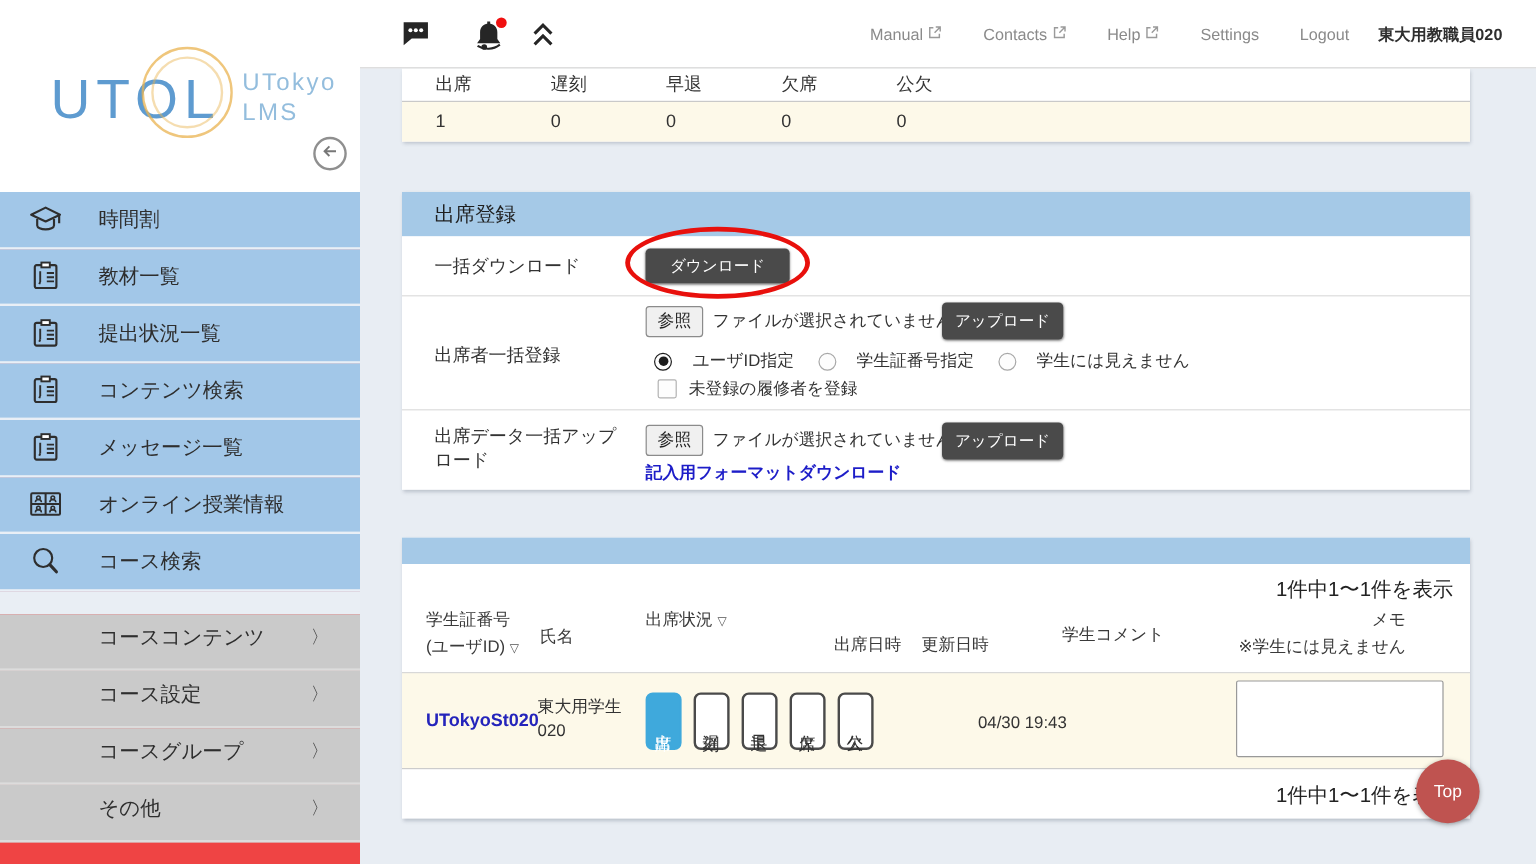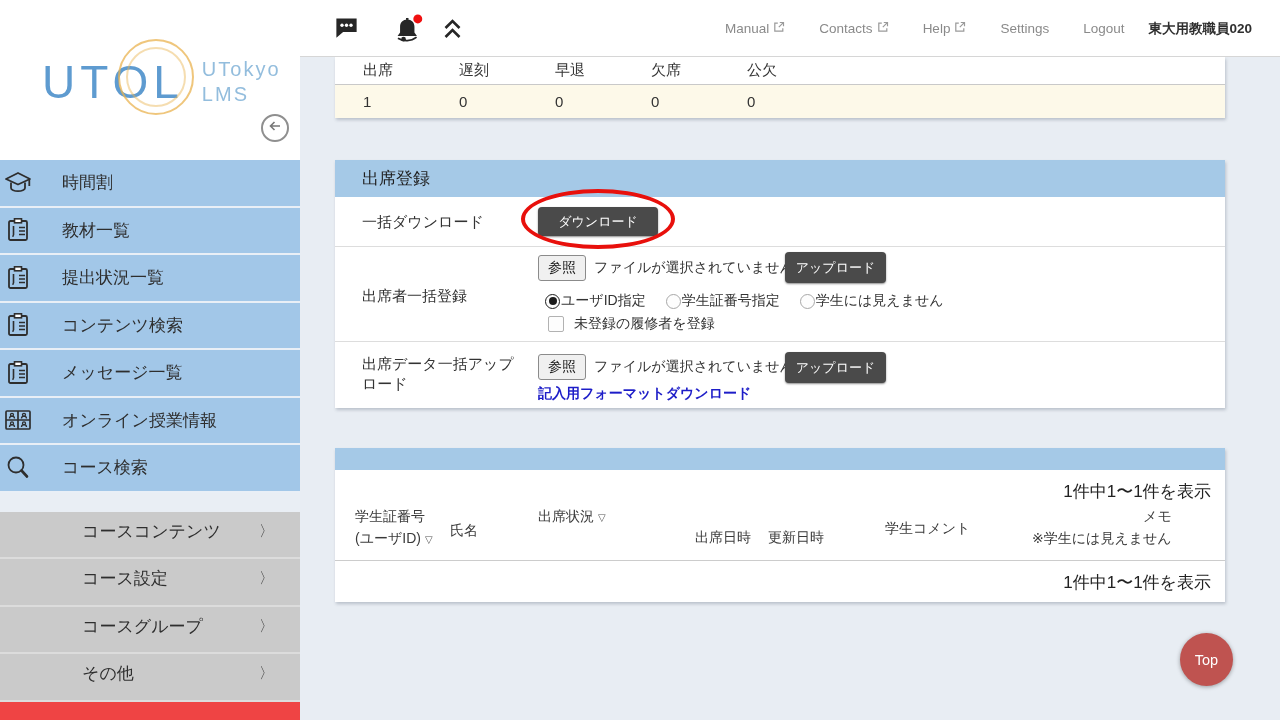--- a/index.html
+++ b/index.html
@@ -9,21 +9,21 @@
   
   .sidebar { position:absolute; left:0; top:0; width:300px; height:720px; background:#ef4444; z-index:10; }
   .logo-area { position:relative; height:160px; background:#fff; }
   .logo-row { position:absolute; left:42px; top:55px; display:flex; align-items:center; }
   .logo-main { font-size:46px; font-weight:300; letter-spacing:5px; color:#5e9bd0; position:relative; }
   .logo-ring { position:absolute; left:76px; top:-16px; width:76px; height:76px; border:2px solid rgba(233,179,80,.75); border-radius:50%; }
   .logo-ring2 { position:absolute; left:84px; top:-8px; width:60px; height:60px; border:2px solid rgba(233,179,80,.45); border-radius:50%; }
   .logo-sub { margin-left:18px; color:#93bddd; font-size:20px; line-height:1.25; letter-spacing:2px; }
   .collapse-btn { position:absolute; right:11px; top:114px; width:28px; height:28px; border-radius:50%; border:2px solid #8f8f8f; background:#fff; display:flex; align-items:center; justify-content:center; cursor:pointer; }
   .menu { position:absolute; top:160px; left:0; width:300px; }
-  .menu-item { display:flex; align-items:center; height:47.5px; background:#a2c7e8; border-bottom:2px solid #e9eff6; cursor:pointer; }
+  .menu-item { display:flex; align-items:center; height:47.5px; background:#a2c7e8; border-bottom:2px solid #e9eff6; padding-left:20px; cursor:pointer; }
   .menu-icon { width:36px; display:flex; align-items:center; justify-content:center; }
   .menu-label { margin-left:26px; font-size:17px; color:#2e2e2e; }
   .menu-gap { height:19px; background:#e9eef4; }
   .group-item { display:flex; align-items:center; justify-content:space-between; height:47.5px; background:#cacaca; border-bottom:2px solid #dcdcdc; padding:0 26px 6px 82px; cursor:pointer; }
   .group-label { font-size:17px; color:#2e2e2e; }
   .group-chevron { font-size:15px; color:#444; }
 
   
   .topbar { position:absolute; left:300px; top:0; width:980px; height:57px; background:#fff; border-bottom:1px solid #d6d6d6; z-index:5; }
   .tb-icon { position:absolute; top:14px; cursor:pointer; }
@@ -55,21 +55,21 @@
   .row3 { height:67px; }
   .f-label { position:absolute; left:27px; font-size:15px; color:#333; }
   .dark-btn { background:#4a4a4a; color:#fff; border:none; border-radius:4px; font-size:13px; box-shadow:0 1px 2px rgba(0,0,0,.45); cursor:pointer; font-family:inherit; }
   .download-btn { position:absolute; left:203px; top:10px; width:120px; height:29px; }
   .annotation-ellipse { position:absolute; left:186px; top:-8px; width:154px; height:60px; border:4px solid #e8100c; border-radius:50%; z-index:3; pointer-events:none; }
   .browse-btn { background:#f0f0f0; border:1px solid #8b8b8b; border-radius:3px; font-size:14px; color:#222; padding:3px 9px; cursor:pointer; font-family:inherit; }
   .file-line { position:absolute; left:203px; display:flex; align-items:center; gap:8px; }
   .file-status { font-size:14px; color:#333; }
   .upload-btn { position:absolute; left:450px; width:101px; height:31px; }
   .radio-line { position:absolute; left:210px; top:45px; display:flex; align-items:center; gap:20px; }
-  .radio-opt { display:flex; align-items:center; gap:1px; font-size:14px; color:#333; cursor:pointer; }
+  .radio-opt { display:flex; align-items:center; gap:17px; font-size:14px; color:#333; cursor:pointer; }
   .radio-circle { width:15px; height:15px; border-radius:50%; border:1px solid #a8a8a8; background:#fdfdfd; position:relative; }
   .radio-circle.checked { border:1.5px solid #1c1c1c; }
   .radio-circle.checked::after { content:""; position:absolute; left:50%; top:50%; width:8px; height:8px; margin:-4px 0 0 -4px; border-radius:50%; background:#1c1c1c; }
   .check-line { position:absolute; left:213px; top:68px; display:flex; align-items:center; gap:10px; }
   .checkbox { width:16px; height:16px; border:1px solid #b2b2b2; border-radius:2px; background:#fdfdfd; cursor:pointer; }
   .check-label { font-size:14px; color:#333; }
   .row3 .f-label { top:12px; width:162px; line-height:1.35; }
   .format-link { position:absolute; left:203px; top:43px; font-size:14px; font-weight:bold; color:#1d1dc8; cursor:pointer; text-decoration:none; }
 
   
@@ -354,20 +354,33 @@
       </span>
       <span class="th" style="left:360px; top:57px;">出席日時</span>
       <span class="th" style="left:433px; top:57px;">更新日時</span>
       <span class="th" style="left:550px; top:48px;">学生コメント</span>
       <span class="th" style="left:697px; top:36px;text-align:right;">
         <span>メモ</span><br>
         <span>※学生には見えません</span>
       </span>
     </div>
 
+    <div class="t2-row">
+      <a class="stu-id">UTokyoSt020</a>
+      <span class="stu-name">東大用学生020</span>
+      <div class="status-group">
+        <button class="status-btn selected">出席</button>
+        <button class="status-btn">遅刻</button>
+        <button class="status-btn">早退</button>
+        <button class="status-btn">欠席</button>
+        <button class="status-btn">公欠</button>
+      </div>
+      <span class="row-date">04/30 19:43</span>
+      <textarea class="memo-box" style=""></textarea>
+    </div>
 
     <div class="t2-foot">
       <span class="foot-text">1件中1〜1件を表示</span>
     </div>
   </div>
 
   <button class="top-btn">Top</button>
 </div>
 
 </body></html>

